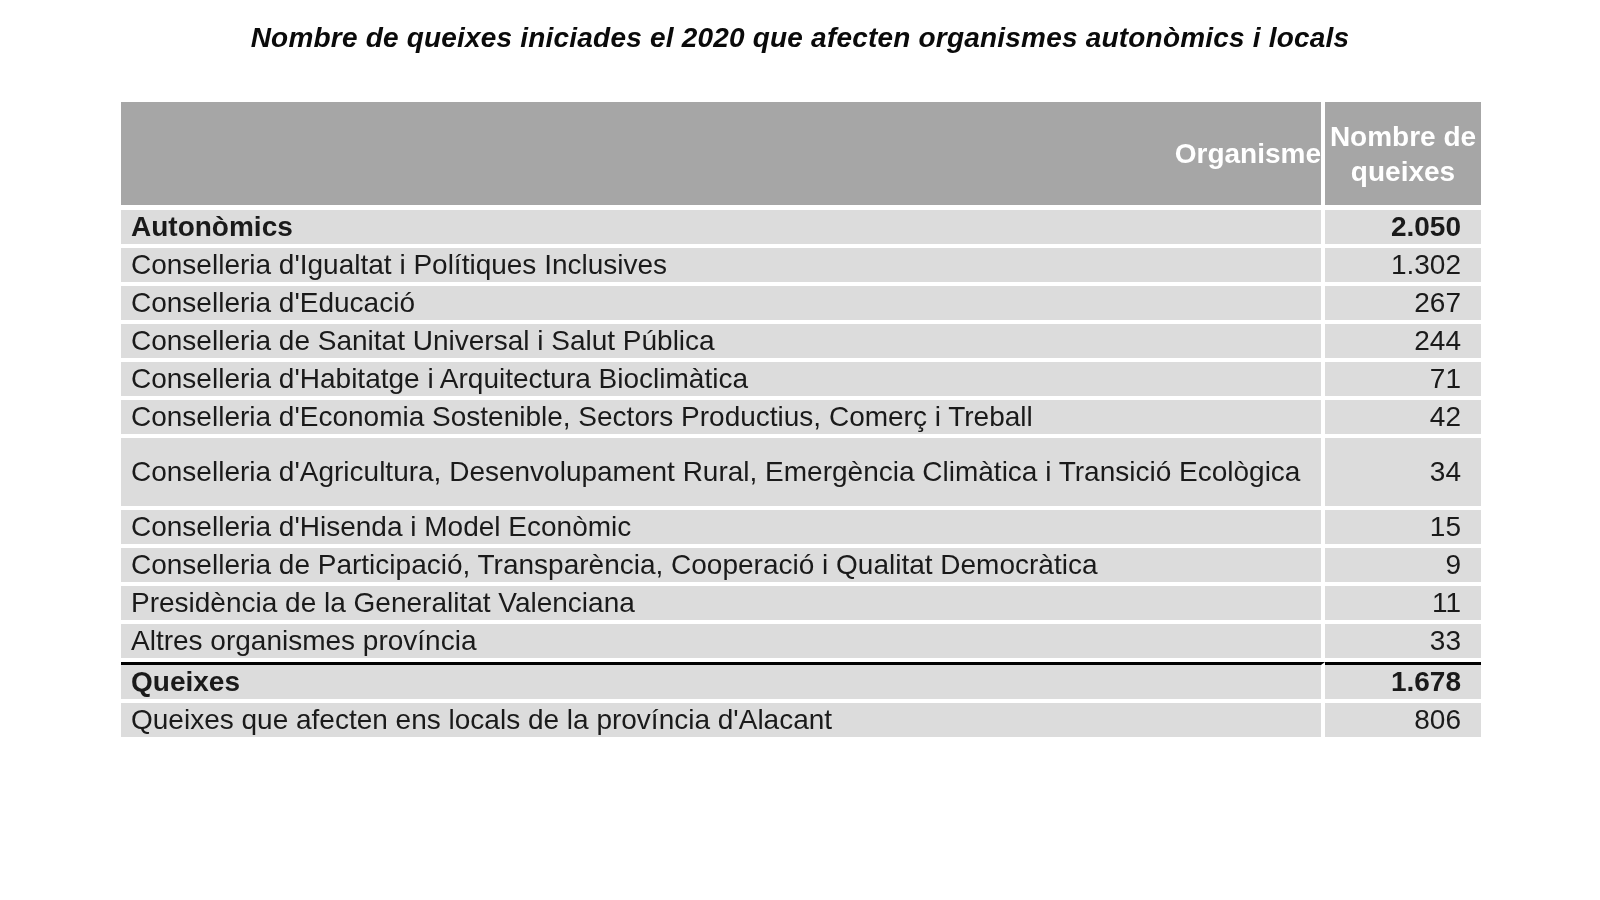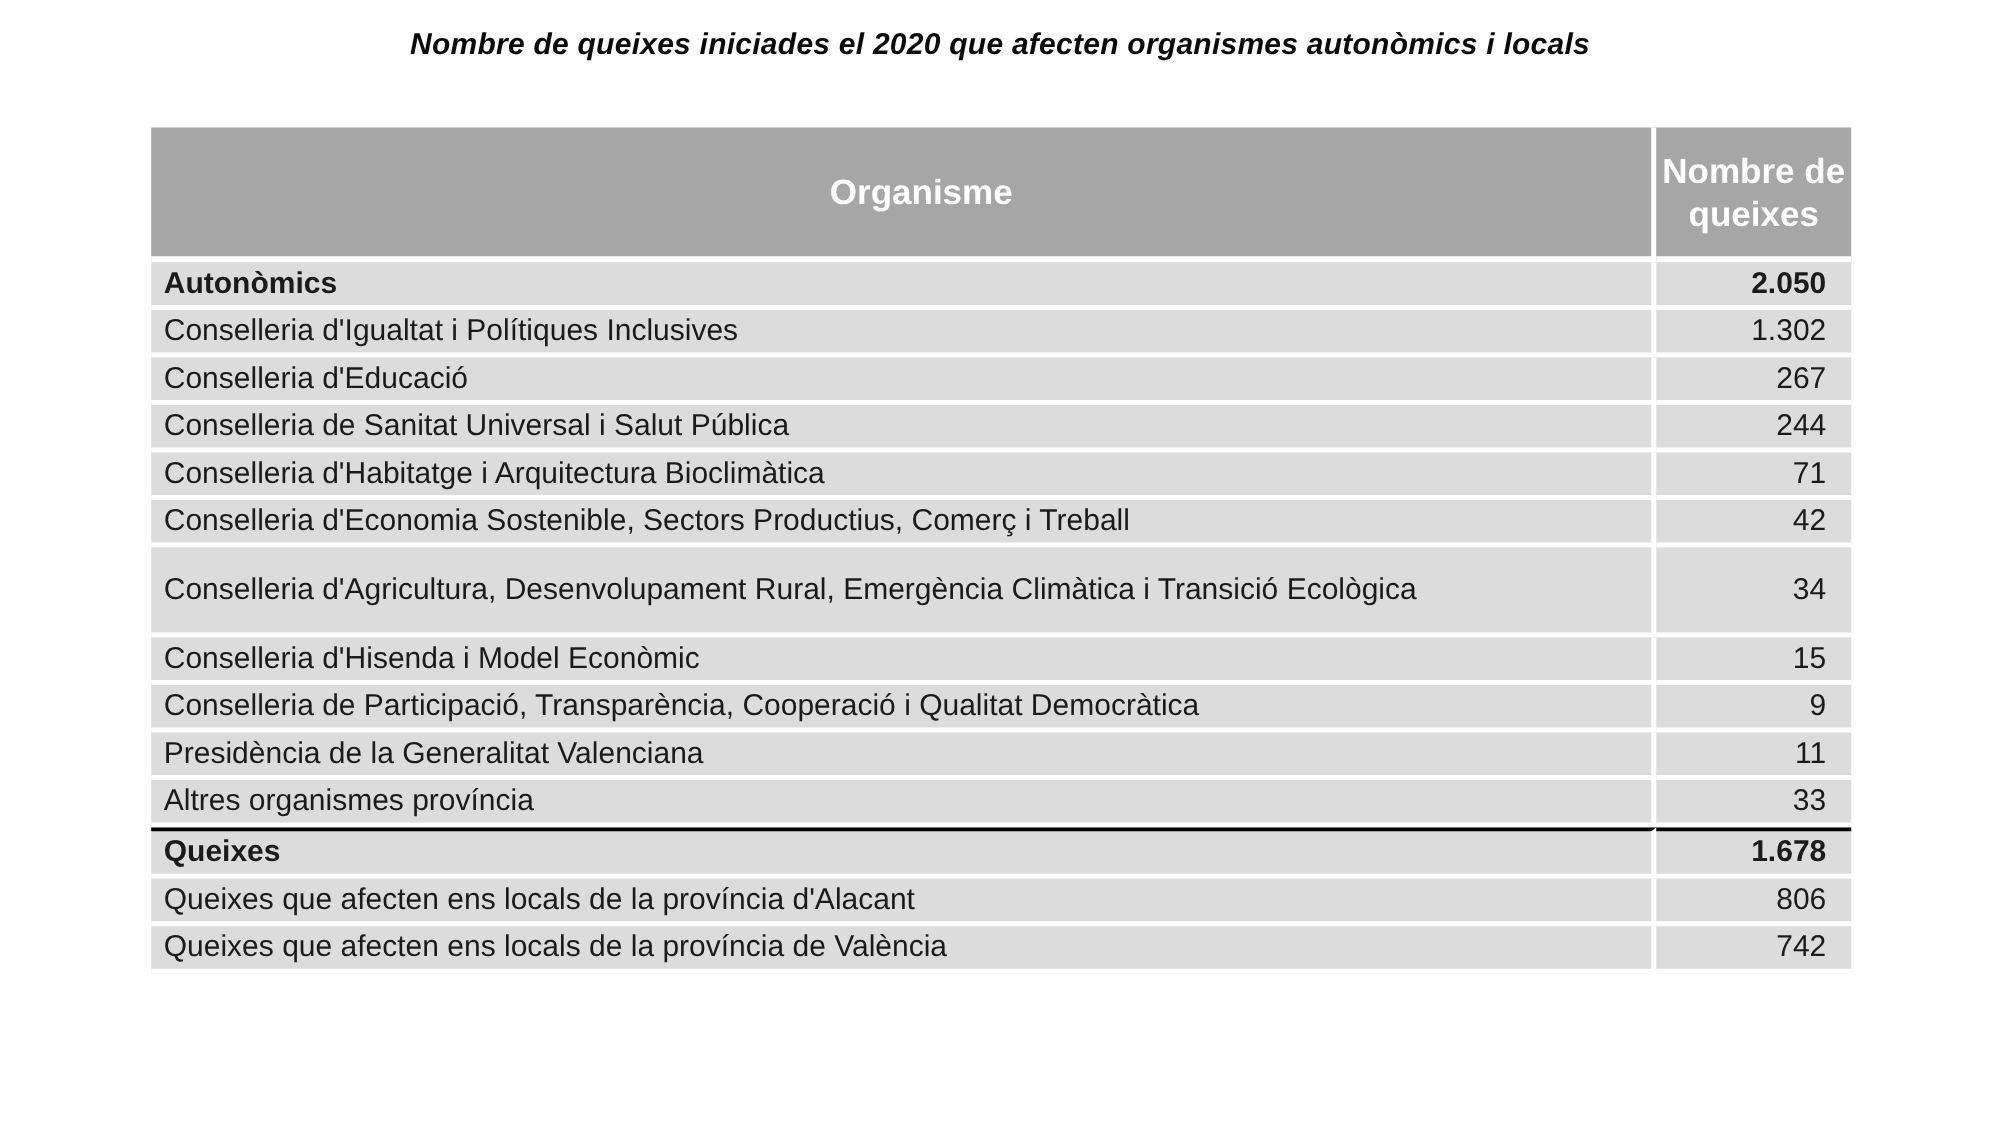--- a/index.html
+++ b/index.html
@@ -14,21 +14,21 @@
       overflow: hidden;
       font-family: "Liberation Sans", sans-serif;
       color: #1a1a1a;
     }
     .title {
       position: absolute;
       left: 0;
       top: 22px;
       width: 1600px;
       text-align: center;
-      font-size: 24px;
+      font-size: 28px;
       font-weight: bold;
       font-style: italic;
       color: #0a0a0a;
       letter-spacing: 0.2px;
     }
     .table-wrap {
       position: absolute;
       left: 121px;
       top: 102px;
       width: 1360px;
@@ -44,25 +44,25 @@
     th {
       background: #a6a6a6;
       color: #ffffff;
       font-weight: bold;
       font-size: 28px;
       height: 103px;
       padding: 0;
       line-height: 35px;
       border-bottom: 5px solid #ffffff;
     }
-    th.org { text-align: center; border-right: 4px solid #ffffff; padding-left: 32px; }
+    th.org { text-align: right; border-right: 4px solid #ffffff; padding-left: 32px; }
     th.num { text-align: center; }
     td {
       background: #dcdcdc;
-      font-size: 24px;
+      font-size: 28px;
       height: 34px;
       padding: 0 10px;
       line-height: 34px;
       border-bottom: 4px solid #ffffff;
       white-space: nowrap;
     }
     td.org { border-right: 4px solid #ffffff; }
     td.num { text-align: right; padding-right: 20px; }
     tr.group td { font-weight: bold; }
     tr.tall td.org {
@@ -140,19 +140,15 @@
         <td class="num">33</td>
       </tr>
       <tr class="group sep">
         <td class="org">Queixes</td>
         <td class="num">1.678</td>
       </tr>
       <tr>
         <td class="org">Queixes que afecten ens locals de la província d'Alacant</td>
         <td class="num">806</td>
       </tr>
-      <tr>
-        <td class="org">Queixes que afecten ens locals de la província de València</td>
-        <td class="num">742</td>
-      </tr>
     </tbody>
   </table>
 </div>
 
 </body></html>

